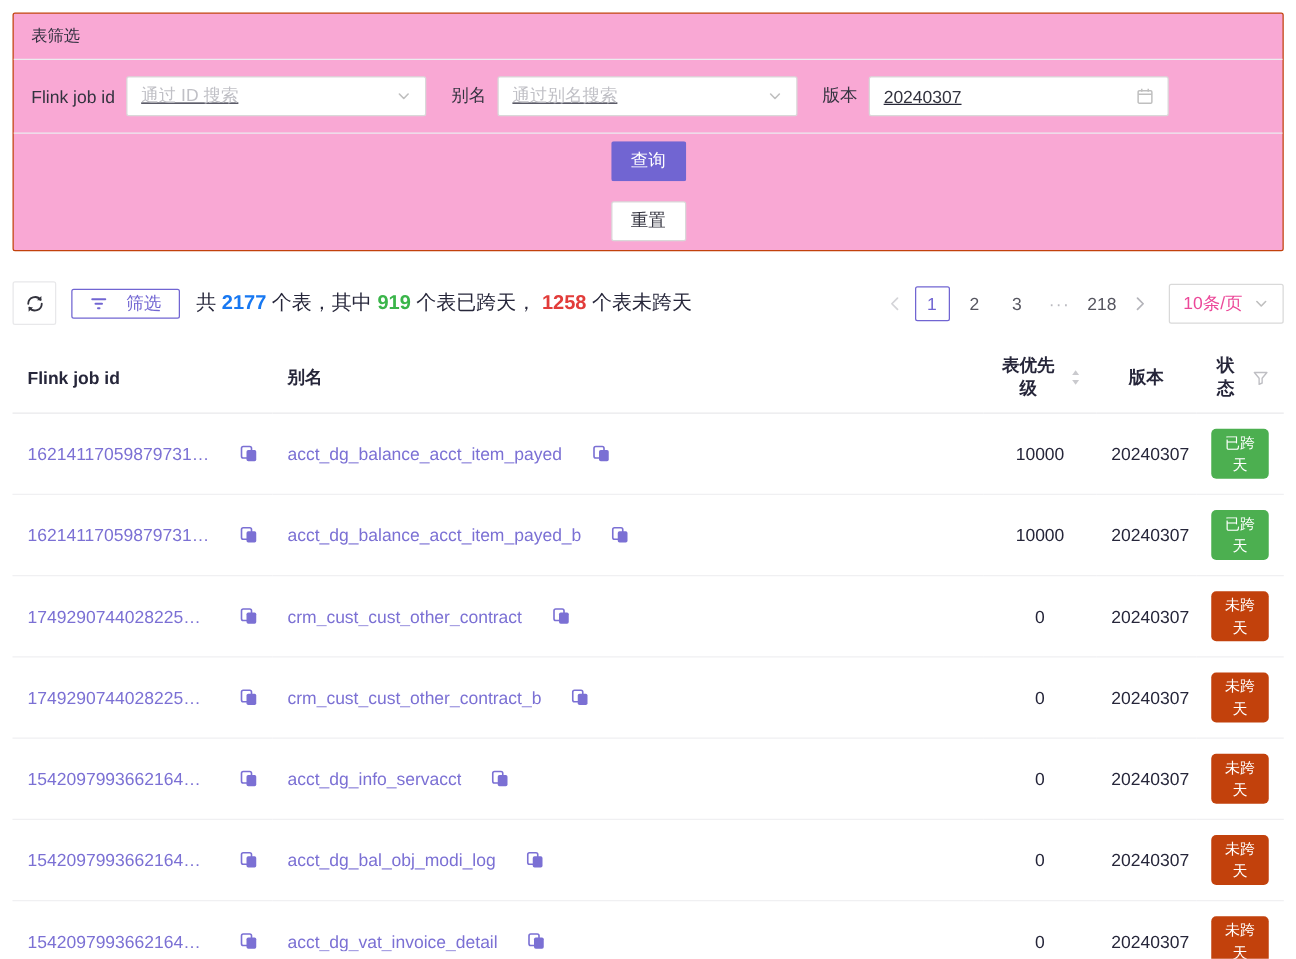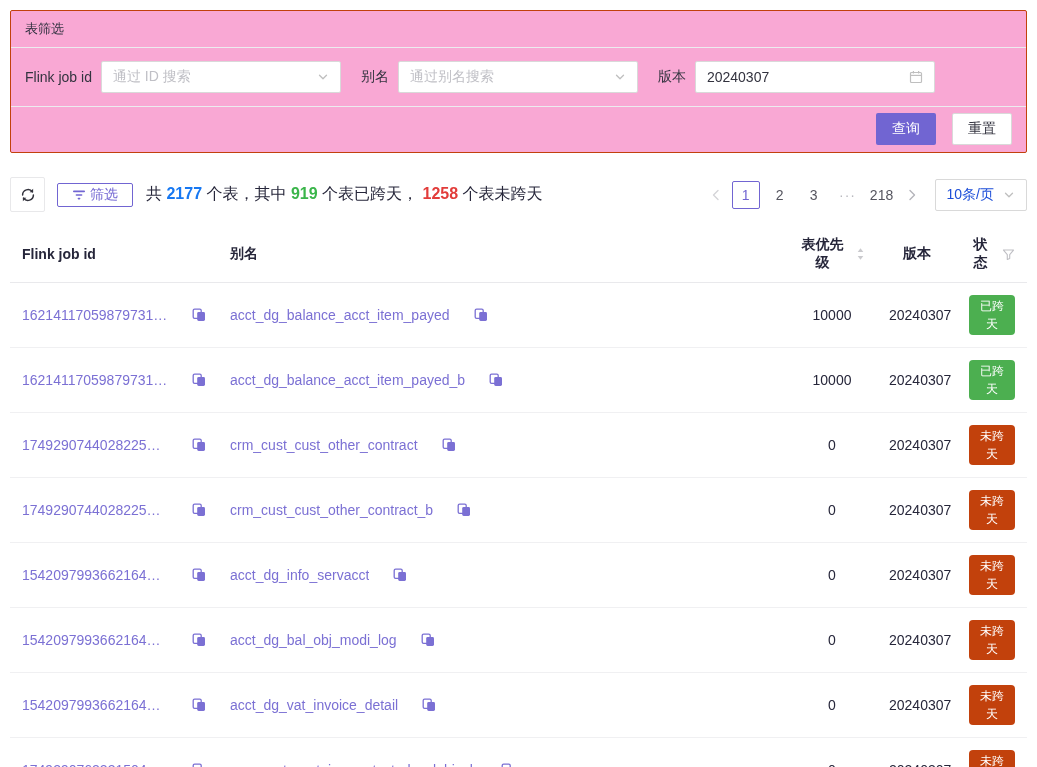--- a/index.html
+++ b/index.html
@@ -13,57 +13,57 @@
 
   
   .filter-card { border: 1px solid #c2410c; border-radius: 2px; background: #f9a8d4; }
   .card-title { padding: 9px 14px; font-size: 13px; color: #30303f; border-bottom: 1px solid #ececef; }
   .filter-row { display: flex; align-items: center; padding: 13px 14px; border-bottom: 1px solid #ececef; }
   .f-label { font-size: 14px; color: #33333f; margin-right: 9px; white-space: nowrap; }
   .grp { display: flex; align-items: center; }
   .grp + .grp { margin-left: 20px; }
   .select, .date-input {
     width: 240px; height: 32px; border: 1px solid #d9d9d9; border-radius: 2px;
-    display: flex; align-items: center; padding: 0 11px; background: #fff; cursor: pointer;
+    display: flex; align-items: center; padding: 0 11px; background: #fff; cursor: pointer; text-decoration: underline;
   }
   .select .ph { color: #c0c0c6; flex: 1; font-size: 14px; }
   .date-input .val { color: #32323e; flex: 1; font-size: 14px; }
-  .actions-row { display: flex; justify-content: flex-end; align-items: center; gap: 16px; padding: 6px 14px 7px; }
+  .actions-row { display: flex; justify-content: flex-end; align-items: center; gap: 16px; padding: 6px 14px 7px; flex-direction: column; }
   .btn { height: 32px; padding: 0 15px; border-radius: 2px; font-size: 14px; display: inline-flex; align-items: center; cursor: pointer; border: 1px solid transparent; }
   .btn-primary { background: #7165d2; color: #fff; }
   .btn-default { background: #fff; color: #33333f; border-color: #d9d9d9; }
 
   
   .toolbar { display: flex; align-items: center; margin-top: 24px; }
   .icon-btn {
     width: 35px; height: 35px; border: 1px solid #e8e8ea; border-radius: 2px; background: #fff;
     display: flex; align-items: center; justify-content: center; color: #33333d; cursor: pointer;
   }
   .filter-btn {
     margin-left: 12px; height: 24px; padding: 0 14px; border: 1px solid #7165d2; border-radius: 2px;
-    color: #7165d2; background: #fff; display: flex; align-items: center; gap: 4px; font-size: 14px; cursor: pointer;
+    color: #7165d2; background: #fff; display: flex; align-items: center; gap: 15px; font-size: 14px; cursor: pointer;
   }
   .summary { margin-left: 13px; font-size: 16px; color: #26263a; white-space: nowrap; }
   .stat-blue { color: #1778f2; font-weight: bold; }
   .stat-green { color: #3ab54a; font-weight: bold; }
   .stat-red { color: #e23c3a; font-weight: bold; }
 
   
   .pagination { display: flex; align-items: center; margin-left: auto; }
   .page-arrow { width: 26px; height: 28px; display: flex; align-items: center; justify-content: center; cursor: pointer; }
   .page-items { display: flex; align-items: center; }
   .page-item {
     min-width: 28px; height: 28px; line-height: 26px; text-align: center; margin: 0 3px;
     color: #55555f; border: 1px solid transparent; border-radius: 2px; cursor: pointer; font-size: 14px;
   }
   .page-item.active { border-color: #7165d2; color: #7165d2; }
   .page-item.ellipsis { color: #b9b9bf; letter-spacing: 1px; }
   .page-size {
     margin-left: 10px; height: 32px; border: 1px solid #d9d9d9; border-radius: 2px;
-    display: flex; align-items: center; gap: 9px; padding: 0 11px; color: #1d4ed8; font-size: 14px; cursor: pointer; background: #fff;
+    display: flex; align-items: center; gap: 9px; padding: 0 11px; color: #ec4899; font-size: 14px; cursor: pointer; background: #fff;
   }
 
   
   table { width: 100%; border-collapse: collapse; margin-top: 14px; table-layout: fixed; }
   th { font-weight: bold; font-size: 14px; color: #26263a; text-align: left; padding: 10px 12px; border-bottom: 1px solid #e9e9ec; }
   th.center, td.center { text-align: center; }
   th .th-inner { display: inline-flex; align-items: center; gap: 10px; }
   td { padding: 12px; border-bottom: 1px solid #f0f0f2; font-size: 14px; color: #26263a; height: 45px; }
   .col-id { width: 208px; }
   .col-priority { width: 90px; }

